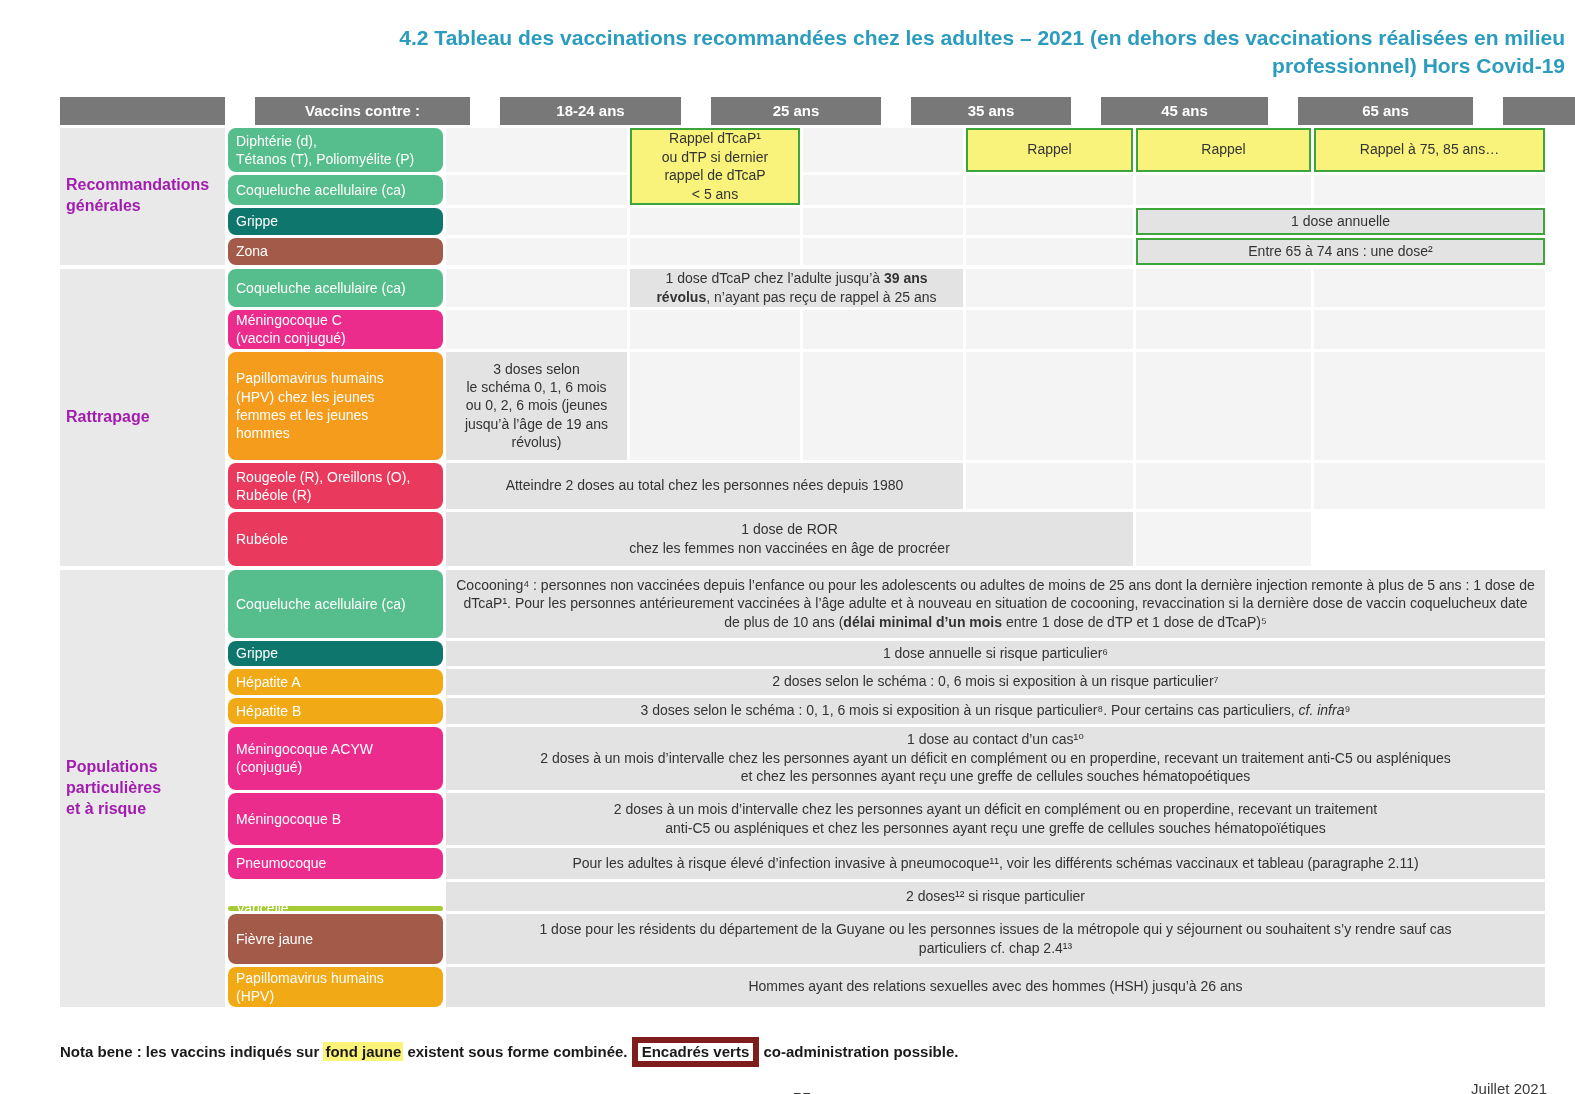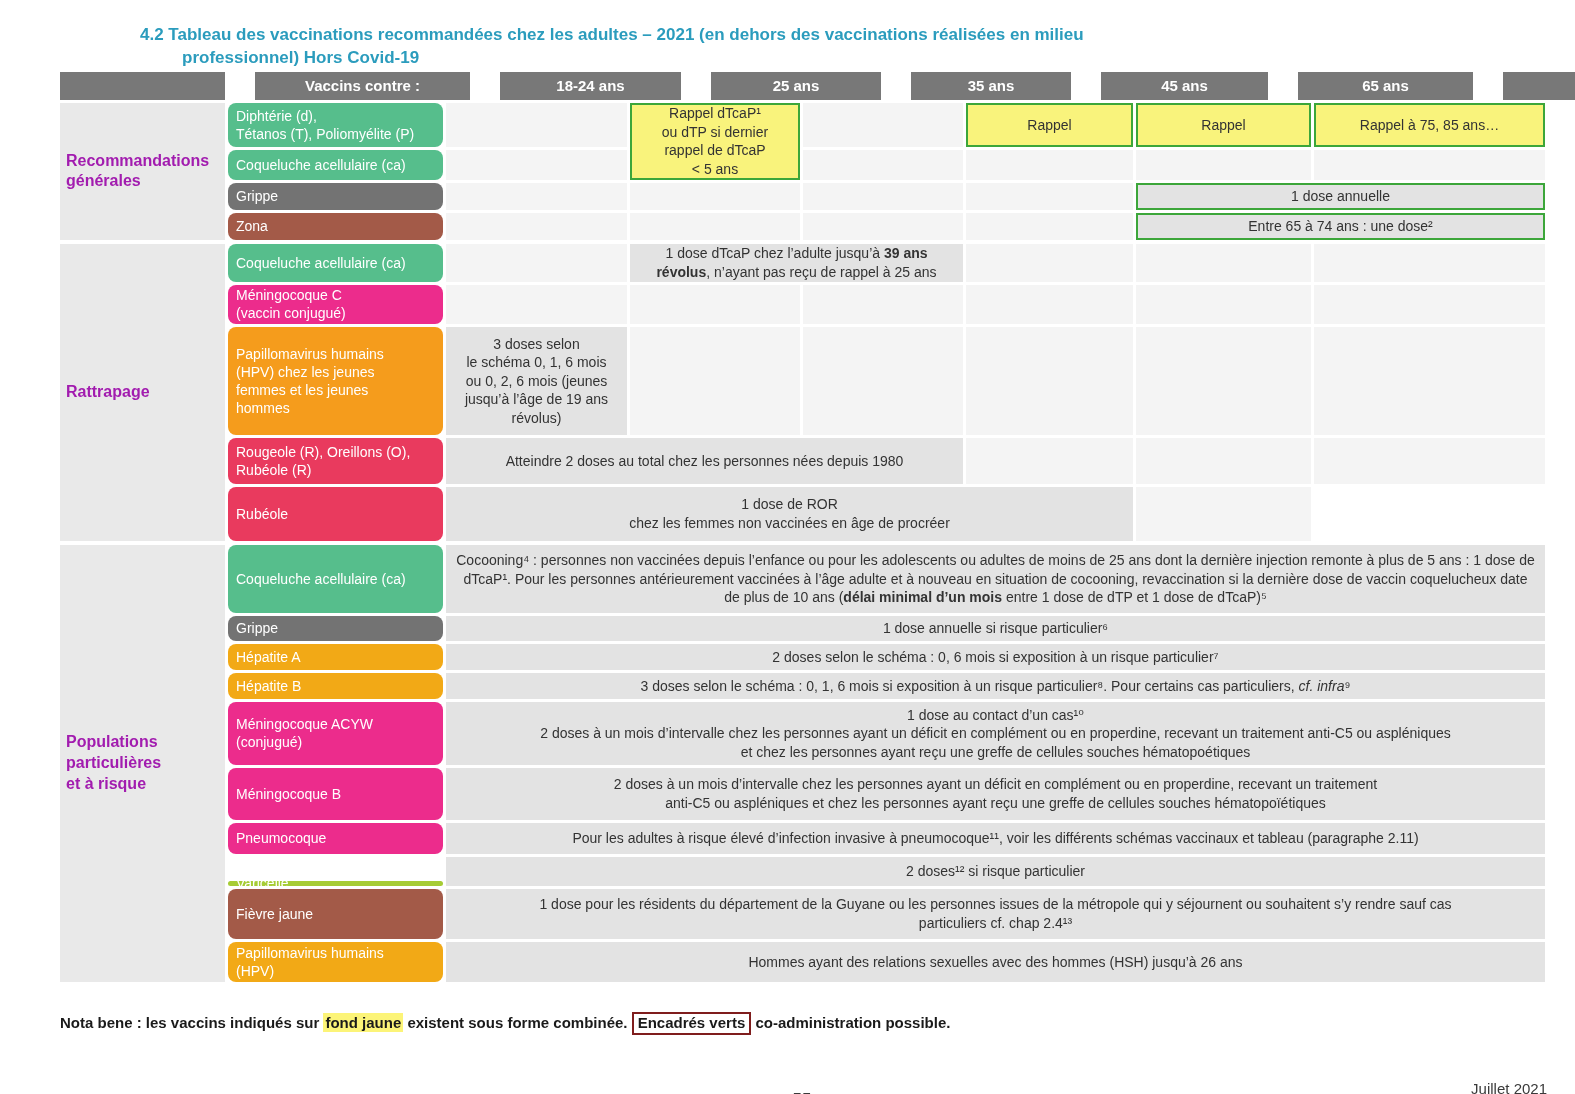--- a/index.html
+++ b/index.html
@@ -1,22 +1,22 @@
 <!DOCTYPE html>
 <html lang="fr"><head>
 <meta charset="utf-8">
 <style>
   html,body{margin:0;padding:0;background:#fff;}
   body{width:1575px;height:1094px;overflow:hidden;
        font-family:"Liberation Sans","DejaVu Sans",sans-serif;color:#333;}
   .page{position:relative;width:1575px;height:1094px;background:#fff;}
 
-  .title{margin:24px 10px 2px 0;padding-left:182px;text-indent:-42px;
-         font-size:17px;font-weight:bold;color:#2B9CBD;line-height:1.35;
-         white-space:pre-line;}
+  .title{margin:24px 10px 16px 0;padding-left:182px;text-indent:-42px;
+         font-size:21px;font-weight:bold;color:#2B9CBD;line-height:1.35;
+         white-space:pre-line;text-align:right;}
 
   .vtable{margin-left:60px;width:1485px;}
   .grid{display:grid;grid-template-columns:165px 215px 181px 170px 160px 167px 175px 231px;
         gap:3px;margin-bottom:4px;background:#fff;}
   .ghead{grid-template-rows:28px;margin-bottom:3px;gap:30px;}
   .s1{grid-template-rows:44px 30px 27px 27px;}
   .s2{grid-template-rows:38px 39px 108px 46px 54px;}
   .s3{grid-template-rows:68px 25px 26px 26px 63px 52px 31px 29px 50px 40px;margin-bottom:0;}
 
   .hcell{background:#787878;color:#fff;font-weight:bold;font-size:15px;
@@ -29,38 +29,38 @@
        display:flex;align-items:center;justify-content:center;padding:2px 8px;}
   .ybox{background:#F9F37C;border:2px solid #3CA63A;padding:1px 4px;}
   .gbord{border:2px solid #3CA63A;padding:0 6px;}
   .empty{background:#F4F4F4;}
   .prel{white-space:pre-line;}
   .b{font-weight:bold;}
   .it{font-style:italic;}
   .txt{display:block;text-align:center;}
 
   .green{background:#56BE8C;}
-  .blue{background:#737373;}
+  .blue{background:#0f766e;}
   .brown{background:#A35A48;}
   .magenta{background:#EC2C8C;}
   .crimson{background:#E93A5E;}
   .orange{background:#F59C1C;}
   .amber{background:#F2A916;}
   .lime{background:#A6CC35;margin-top:24px;}
 
   .c3{grid-column:3}.c4{grid-column:4}.c6{grid-column:6}.c7{grid-column:7}.c8{grid-column:8}
   .c4s2{grid-column:4/span 2}.c3s3{grid-column:3/span 3}.c3s4{grid-column:3/span 4}
   .c3s6{grid-column:3/span 6}.c7s2{grid-column:7/span 2}
   .r1{grid-row:1}.r2{grid-row:2}.r3{grid-row:3}.r4{grid-row:4}.r5{grid-row:5}
   .r6{grid-row:6}.r7{grid-row:7}.r8{grid-row:8}.r9{grid-row:9}.r10{grid-row:10}
   .rs2{grid-row:1/span 2}
 
   .notabene{margin:30px 0 0 60px;font-size:15px;font-weight:bold;color:#1a1a1a;}
   .hl-yellow{background:#FCF478;padding:1px 2px;}
-  .hl-green{border:2px solid #7f1d1d;padding:0 4px;display:inline-block;line-height:1.25;}
+  .hl-green{border:6px solid #7f1d1d;padding:0 4px;display:inline-block;line-height:1.25;}
   .pagenum{position:absolute;left:802px;top:1066px;transform:translateX(-50%);
            font-size:17px;color:#3a3a3a;}
   .datelbl{position:absolute;right:28px;top:1056px;font-size:15px;color:#3a3a3a;}
 </style>
 </head>
 <body>
 
 <div class="page">
 
   <h1 class="title">4.2 Tableau des vaccinations recommandées chez les adultes – 2021 (en dehors des vaccinations réalisées en milieu

